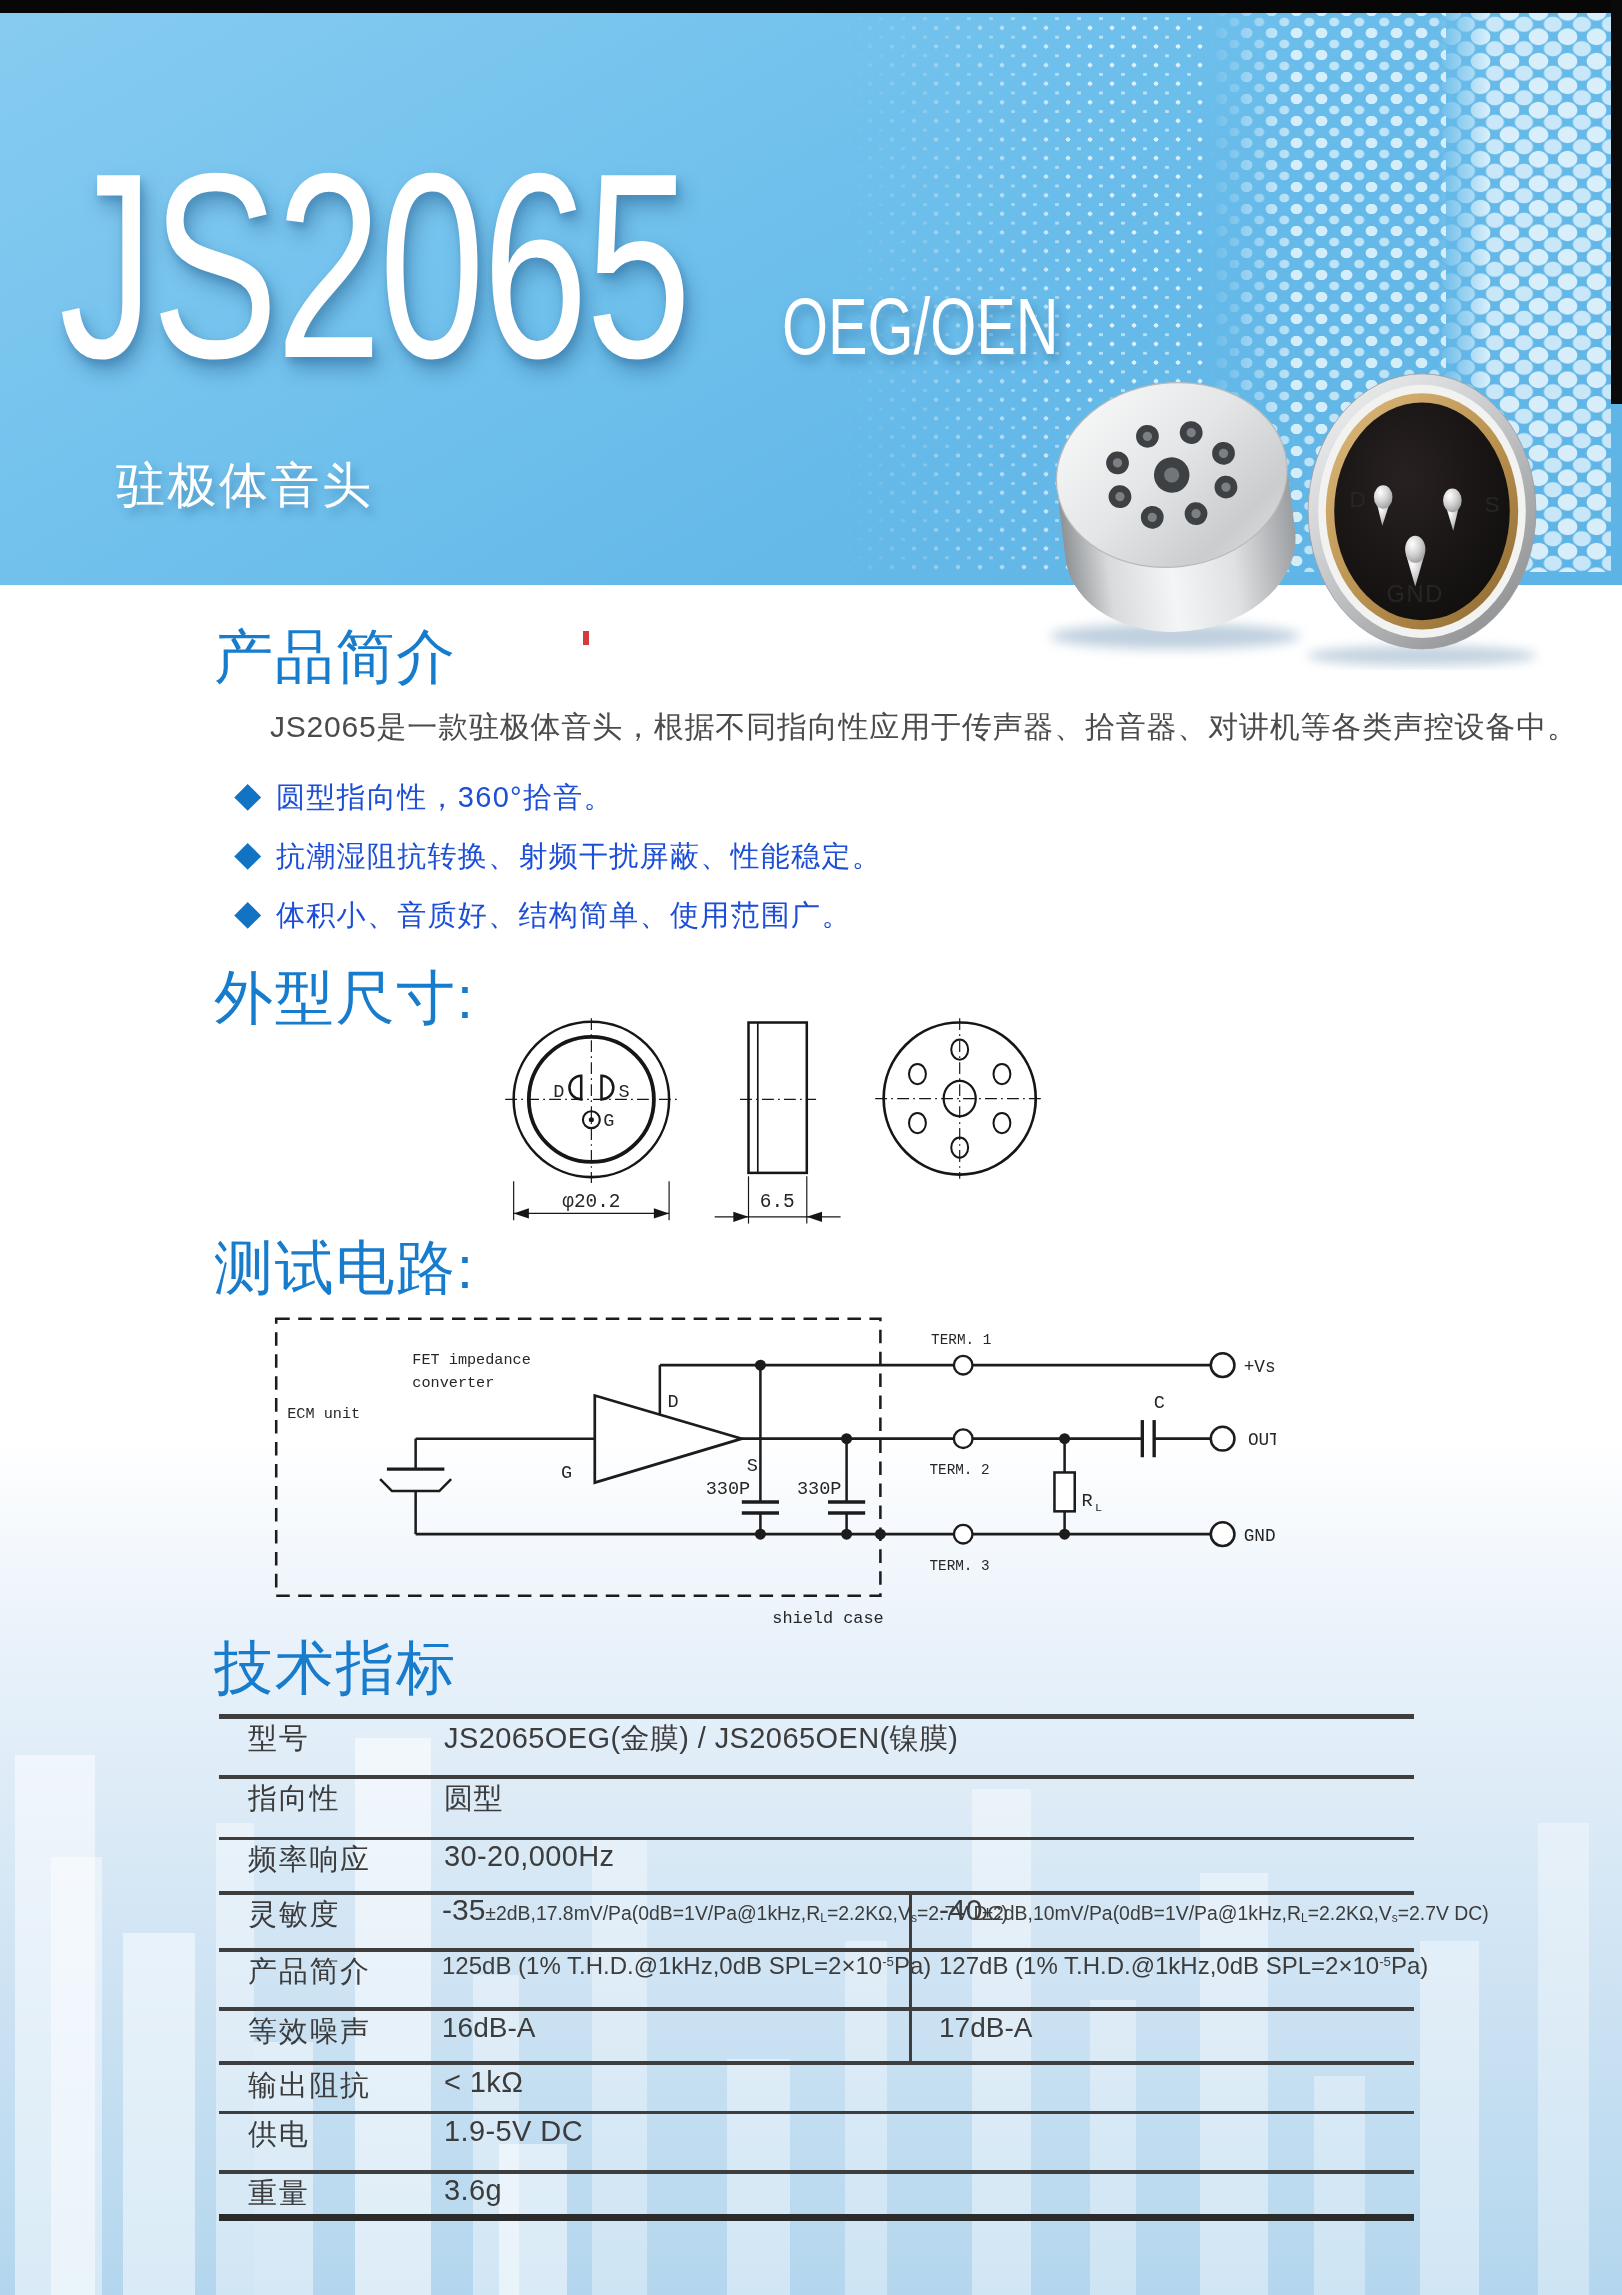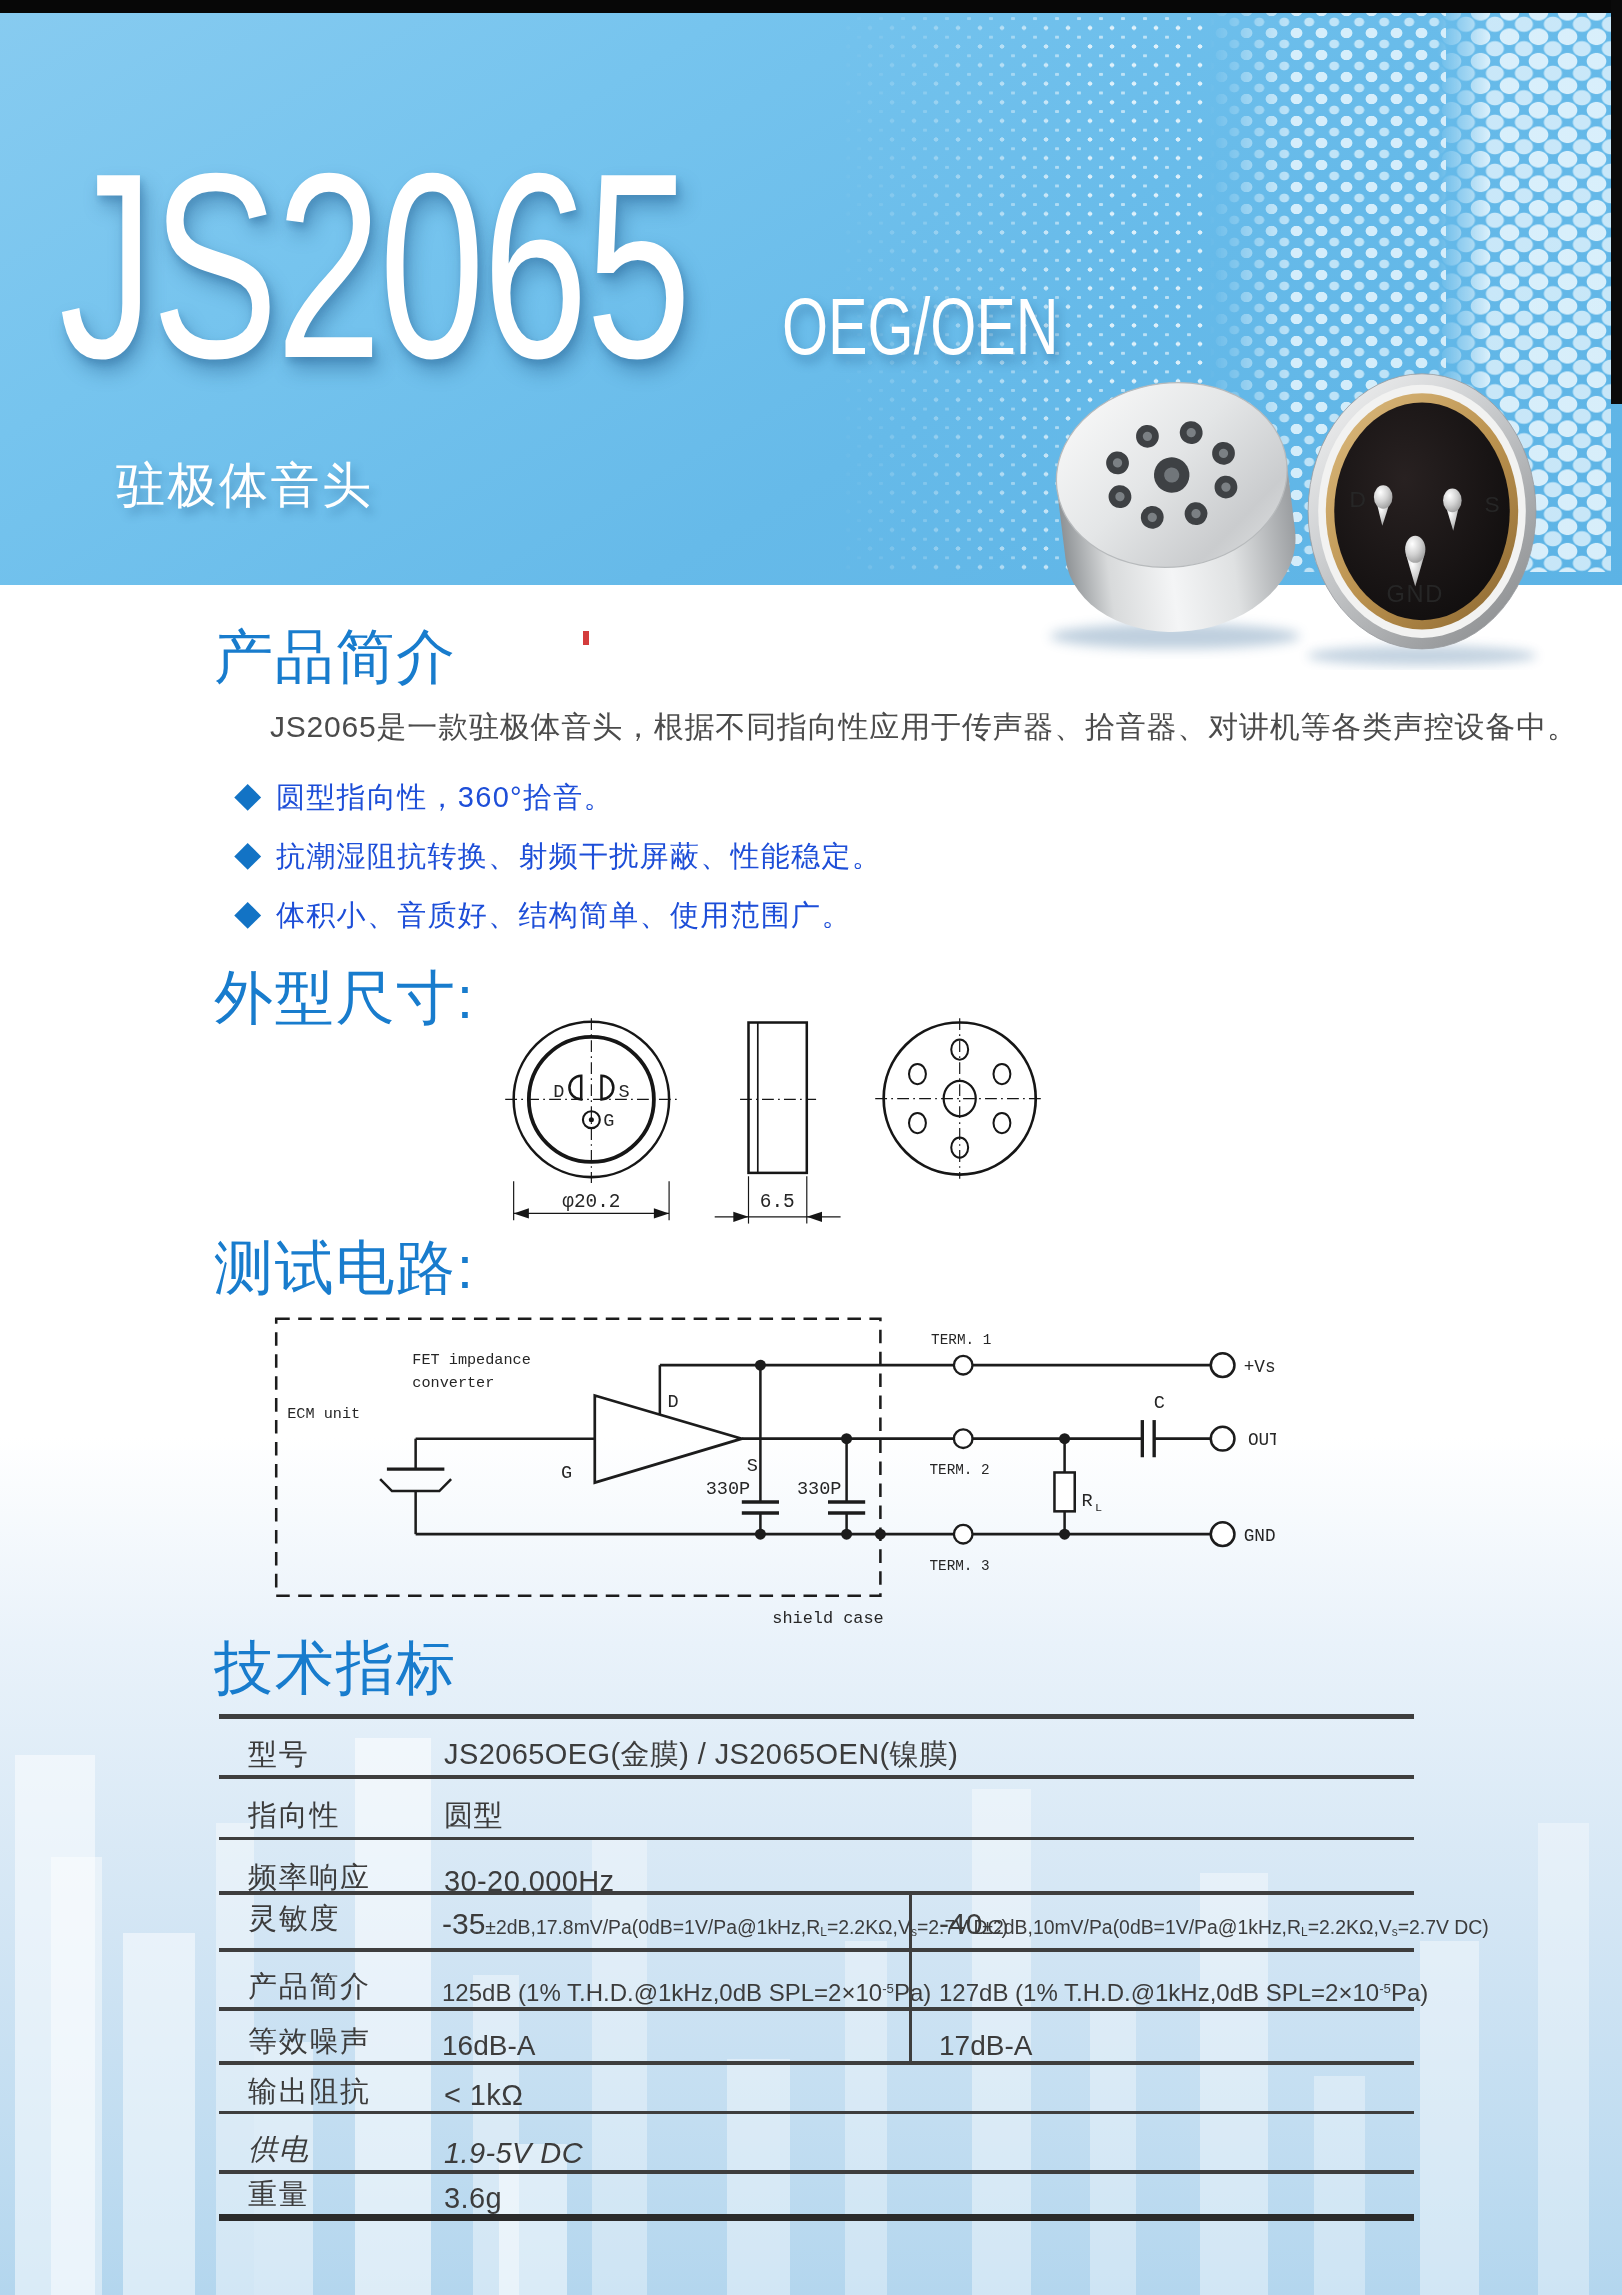--- a/index.html
+++ b/index.html
@@ -44,21 +44,21 @@
   .bullet .btxt{font-size:29px;color:#1d4ed8;letter-spacing:1.3px;white-space:nowrap;}
   
   svg text{font-family:"Liberation Mono","DejaVu Sans Mono",monospace;fill:#262626;}
   
   .bottom-band{position:absolute;left:0;top:1437px;width:1623px;height:859px;z-index:0;
      background:linear-gradient(180deg,rgba(240,246,252,0) 0%,#e9f2fa 24%,#d2e5f4 58%,#b3d6ee 100%);}
   .bar{position:absolute;bottom:0;background:#ffffff;}
   
   .table{position:absolute;left:219px;top:1714px;width:1195px;height:510px;z-index:4;color:#3c3c3c;}
   .tline{position:absolute;left:0;width:1195px;background:#3e3e3e;}
-  .trow{position:absolute;left:0;width:1195px;display:flex;align-items:flex-end;}
+  .trow{position:absolute;left:0;width:1195px;display:flex;align-items:flex-start;}
   .tlabel{padding-left:29px;width:166px;font-size:29px;letter-spacing:1.7px;flex:0 0 auto;}
   .tval{margin-left:30px;font-size:29px;letter-spacing:0.4px;white-space:nowrap;}
   .tcol1{position:absolute;left:223px;white-space:nowrap;}
   .tcol2{position:absolute;left:720px;white-space:nowrap;}
   .tdivider{position:absolute;left:690px;top:177px;width:2.5px;height:171px;background:#3e3e3e;}
   .sens{font-size:19.4px;letter-spacing:0;}
   .spl{font-size:24px;}
   .noise{font-size:28px;}
   .seg-big{font-size:30px;line-height:1;}
   .seg-sub{font-size:.62em;vertical-align:-0.18em;}
@@ -356,21 +356,21 @@
     </div>
     <div class="trow" style="top:298px;height:50px;">
       <span class="tlabel">等效噪声</span>
       <span class="tcol1 noise"><span class="seg-n">16dB-A</span></span>
       <span class="tcol2 noise"><span class="seg-n">17dB-A</span></span>
     </div>
     <div class="trow" style="top:352px;height:46px;">
       <span class="tlabel">输出阻抗</span>
       <span class="tval"><span class="seg-n">&lt; 1kΩ</span></span>
     </div>
-    <div class="trow" style="top:401px;height:55px;font-style:italic;">
+    <div class="trow" style="top:401px;height:55px;">
       <span class="tlabel">供电</span>
       <span class="tval"><span class="seg-n">1.9-5V DC</span></span>
     </div>
     <div class="trow" style="top:460px;height:41px;">
       <span class="tlabel">重量</span>
       <span class="tval"><span class="seg-n">3.6g</span></span>
     </div>
   </div>
 
 </div>

